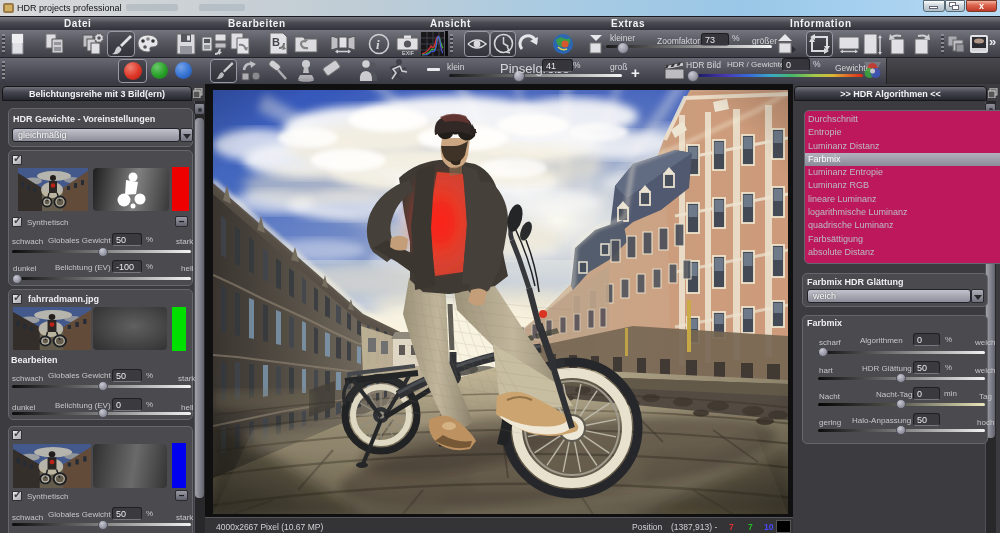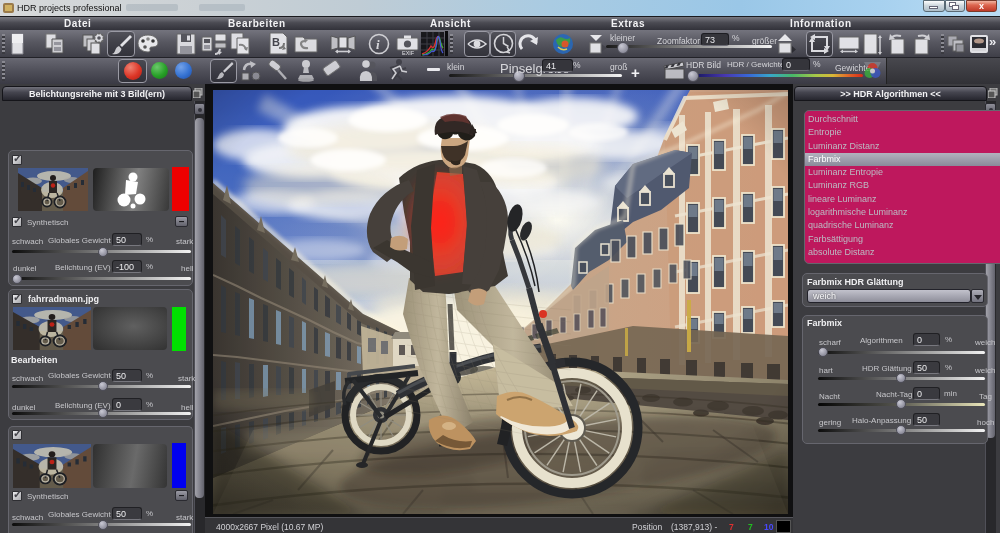--- a/index.html
+++ b/index.html
@@ -330,20 +330,25 @@
 <div class="panel" style="left:0;width:205px">
   <div class="phead" style="left:2px;top:2px;width:190px">Belichtungsreihe mit 3 Bild(ern)</div>
   <svg class="abs" style="left:193px;top:4px" width="10" height="10">
       <rect x="2" y="0" width="7" height="7" fill="#777" stroke="#bbb"></rect>
       <rect x="0" y="3" width="7" height="7" fill="#555" stroke="#ccc"></rect>
     </svg>
   <div class="sb" style="left:194px;top:17px;height:432px"></div>
   <div class="sbbtn" style="left:194px;top:19px"></div>
   <div class="sbthumb" style="left:195px;top:34px;height:380px"></div>
 
+  <div class="sect" style="left:8px;top:24px;width:185px;height:39px">
+    <div class="pbold" style="left:4px;top:5px">HDR Gewichte - Voreinstellungen</div>
+    <div class="dd" style="left:3px;top:19px;width:168px">gleichmäßig</div>
+    <div class="ddbtn" style="left:171px;top:19px"></div>
+  </div>
 
   <div class="sect" style="left:8px;top:66px;width:185px;height:136px">
     <div class="cb" style="left:3px;top:4px"></div>
     <svg class="abs" width="70" height="43" style="left:9px;top:17px;width:70px;height:43px">
         <use href="#tp"></use>
       </svg>
     <div class="abs" style="left:84px;top:17px;width:76px;height:43px;border-radius:4px;background:linear-gradient(100deg,#1e1e1e,#808080 55%,#383838)"></div>
     <svg class="abs" style="left:84px;top:17px" width="76" height="43">
         <g fill="#fff">
           <circle cx="40" cy="9" r="4.5"></circle>

